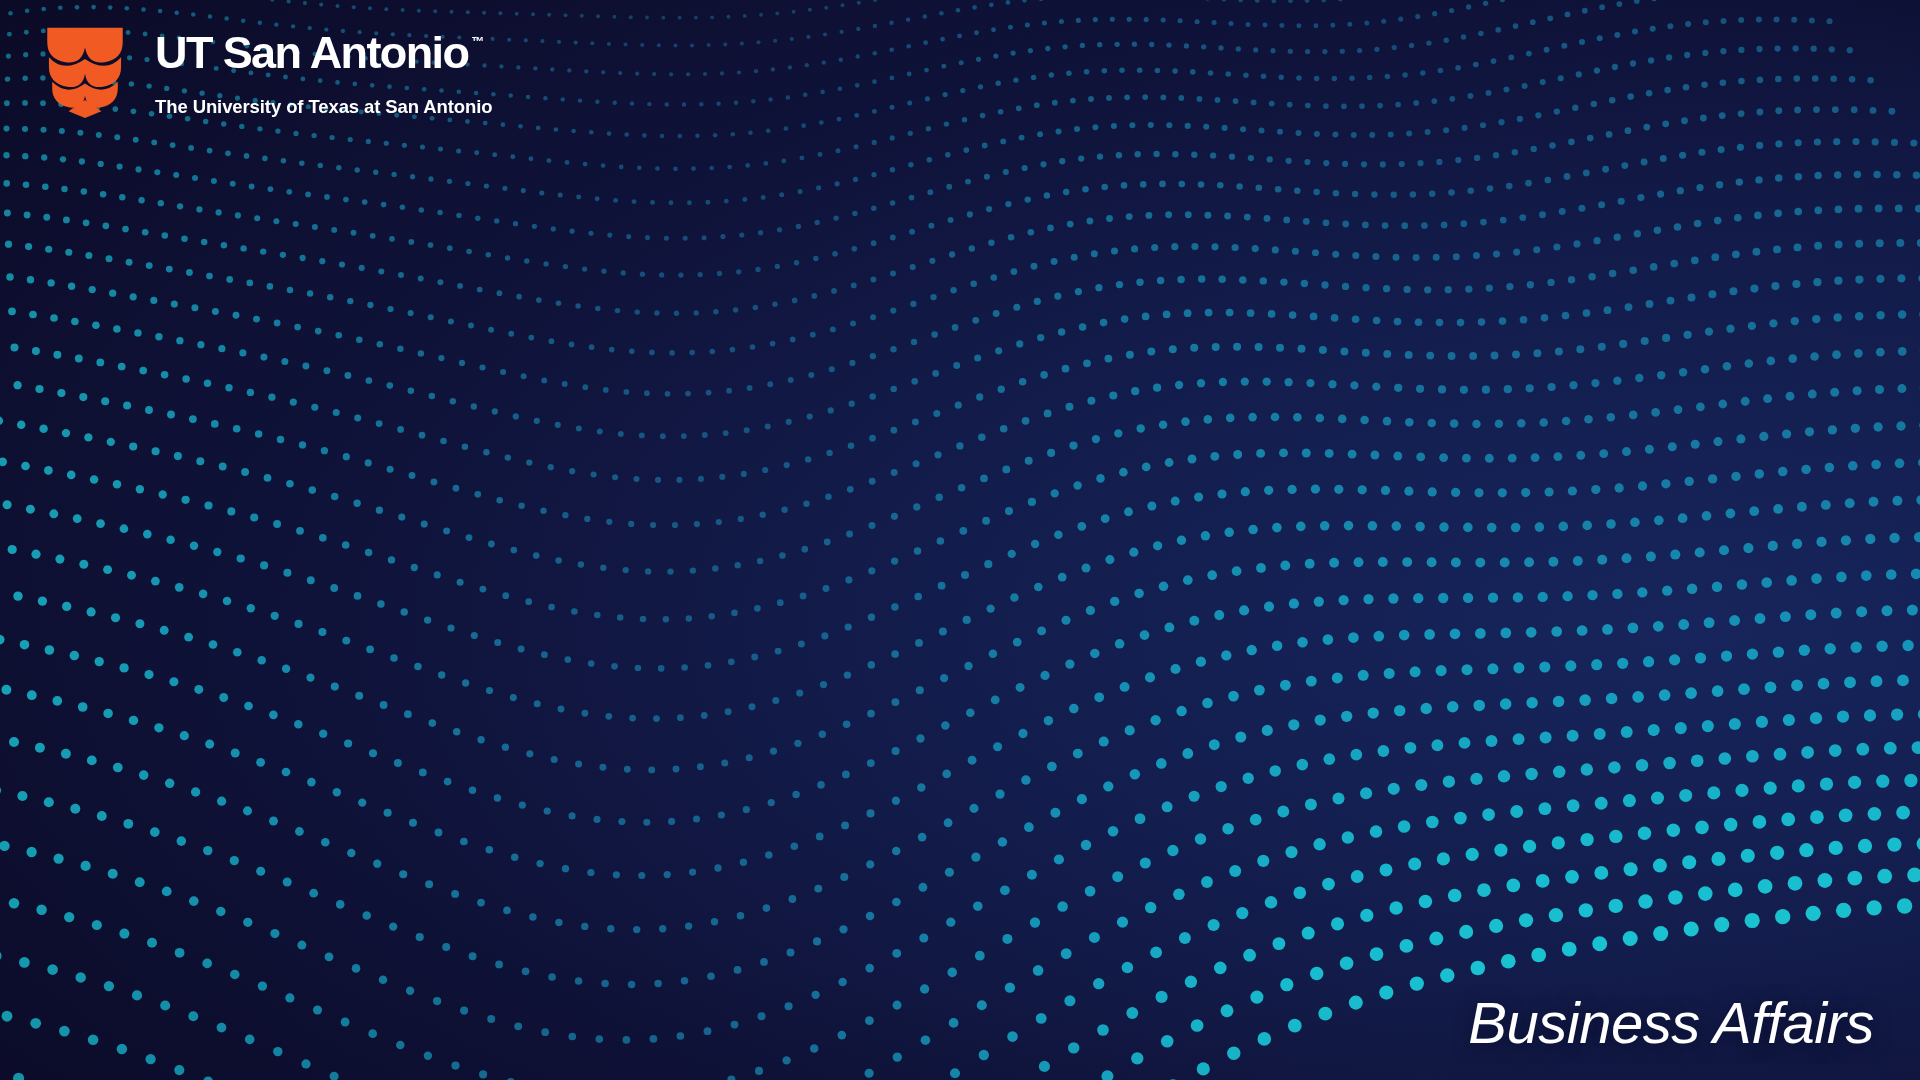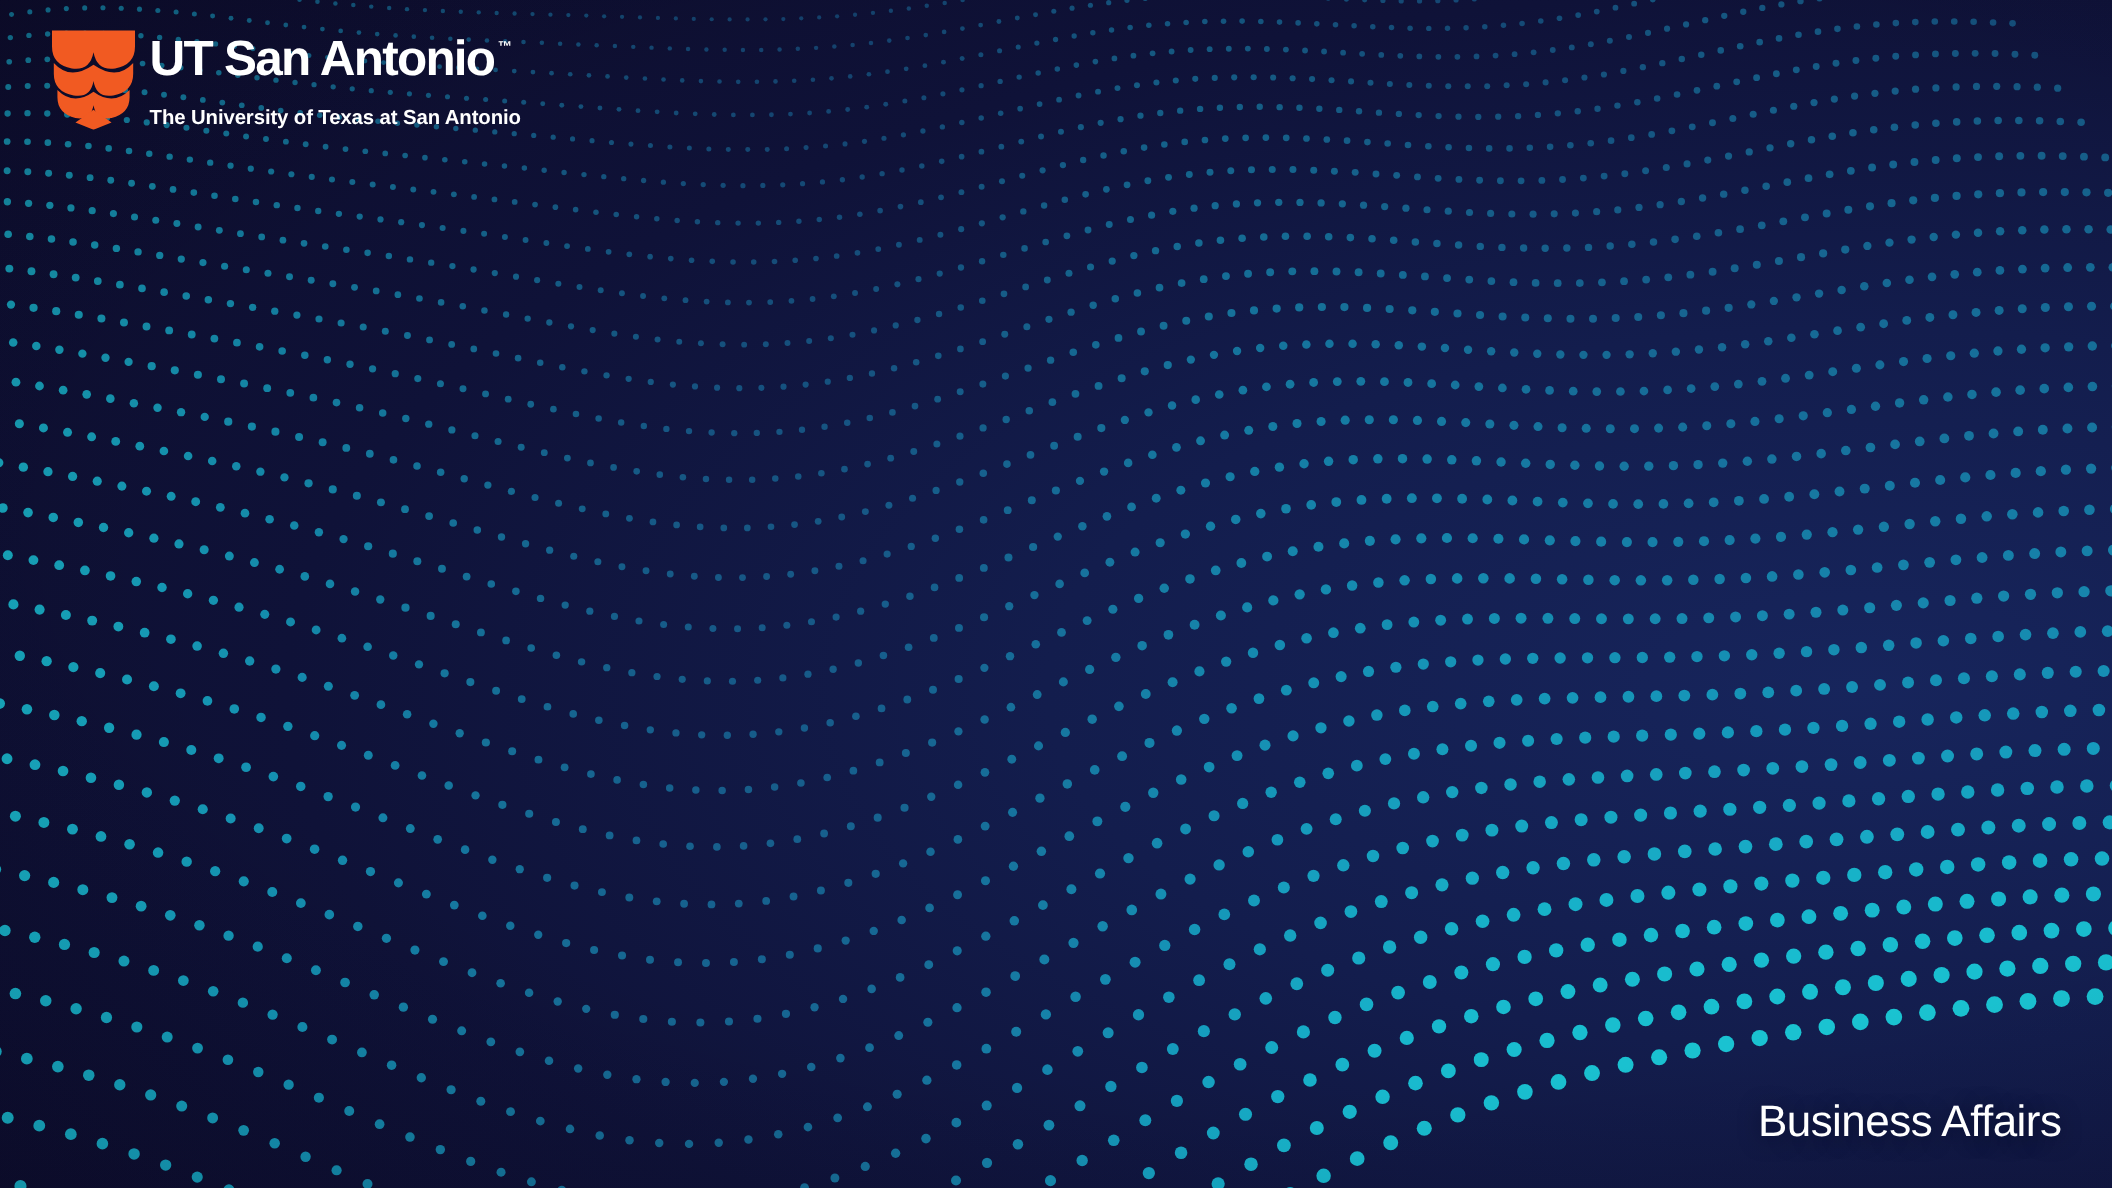--- a/index.html
+++ b/index.html
@@ -13,21 +13,21 @@
     background:
       radial-gradient(120% 95% at 88% 58%, #17255c 0%, #131d4d 32%, #0f1238 62%, #0c0b28 100%),
       linear-gradient(135deg,#0c0b27 0%,#101340 55%,#141c50 100%);
   }
   
   #wave{position:absolute;inset:0;width:1920px;height:1080px;}
 
   
   #logo-lockup{
     position:absolute;left:44px;top:25px;
-    display:flex;align-items:center;gap:10px;
+    display:flex;align-items:center;gap:29px;
     z-index:5;
   }
   #shield{flex:0 0 auto;width:82px;height:92px;display:block;}
   #wordmark-block{padding-top:6px;}
   #wordmark{
     display:flex;align-items:flex-start;
     color:#ffffff;
     font-weight:700;
     font-size:45px;
     line-height:0.98;
@@ -42,29 +42,30 @@
     color:#ffffff;
     font-weight:700;
     font-size:18.5px;
     letter-spacing:-0.1px;
     margin-top:21px;
     white-space:nowrap;
   }
 
   
   #unit-title{
-    position:absolute;right:46px;bottom:40px;
+    position:absolute;right:46px;bottom:28px;
     color:#ffffff;
-    font-size:40px;
+    font-size:58px;
     font-weight:400;
     letter-spacing:-0.5px;
     line-height:1;
     white-space:nowrap;
     z-index:5;
     text-shadow:0 2px 18px rgba(5,5,25,.55);
+    font-style:italic;
   }
   
   #vignette{
     position:absolute;inset:0;pointer-events:none;
     background:radial-gradient(130% 110% at 62% 45%,rgba(0,0,0,0) 42%,rgba(5,4,22,.42) 100%);
     z-index:3;
   }
 </style>
 </head>
 <body>

